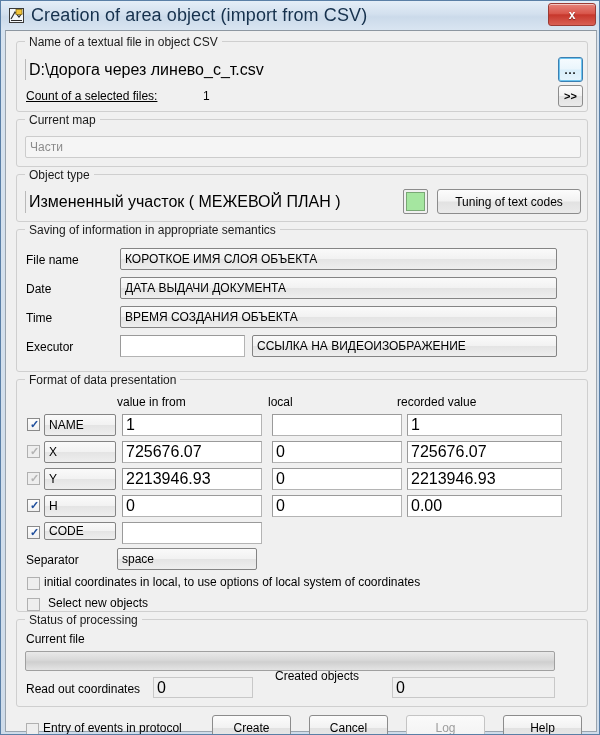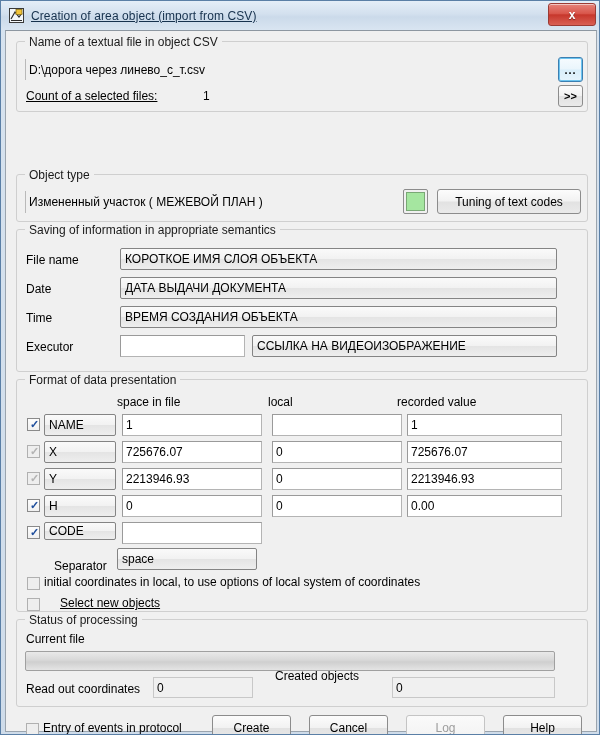--- a/index.html
+++ b/index.html
@@ -37,25 +37,24 @@
     box-sizing: border-box;
     padding-left: 7px;
   }
   .title-icon {
     width: 17px; height: 17px;
     flex: 0 0 auto;
     margin-right: 6px;
     position: relative;
   }
   .title-text {
-    font-size: 12px;
+    font-size: 18px;
     color: #16314d;
     white-space: nowrap;
     letter-spacing: 0.1px;
-    text-decoration: underline;
   }
   .close-btn {
     position: absolute;
     right: 5px; top: 2px;
     width: 46px; height: 21px;
     border: 1px solid #9b3b34;
     border-radius: 3px;
     background: linear-gradient(to bottom, #e6837a 0%, #d9574c 45%, #c7372c 52%, #d96054 100%);
     box-shadow: inset 0 1px 0 rgba(255,255,255,0.55);
     display: flex;
@@ -102,21 +101,21 @@
 
   
   .txtfield {
     position: absolute;
     box-sizing: border-box;
     background: #ffffff;
     border: 1px solid #b4b4b4;
     border-top-color: #9a9a9a;
     border-left-color: #9a9a9a;
     font-family: "Liberation Sans", sans-serif;
-    font-size: 12px;
+    font-size: 16px;
     color: #000;
     display: flex;
     align-items: center;
     padding-left: 3px;
     white-space: nowrap;
     overflow: hidden;
   }
   .txtfield.readonly {
     background: #f0f0f0;
     border: 1px solid #c8c8c8;
@@ -261,20 +260,24 @@
       </div>
 
       <span class="lbl" style="left:9px; top:47px;text-decoration:underline;">Count of a selected files:</span>
       <span class="lbl" style="left:186px; top:47px;">1</span>
 
       <div class="btn" style="left:541px; top:43px; width:25px; height:22px;">
         <span style="font-weight:bold;font-size:11px;">&gt;&gt;</span>
       </div>
     </div>
 
+    <div class="group" style="left:10px; top:88px; width:572px; height:48px;">
+      <span class="legend">Current map</span>
+      <div class="combo disabled" style="left:8px; top:16px; width:556px; height:22px;">Части</div>
+    </div>
 
     <div class="group" style="left:10px; top:198px; width:572px; height:143px;">
       <span class="legend">Saving of information in appropriate semantics</span>
 
       <span class="lbl" style="left:9px; top:23px;">File name</span>
       <div class="combo" style="left:103px; top:18px; width:437px; height:22px;">КОРОТКОЕ ИМЯ СЛОЯ ОБЪЕКТА</div>
 
       <span class="lbl" style="left:9px; top:52px;">Date</span>
       <div class="combo" style="left:103px; top:47px; width:437px; height:22px;">ДАТА ВЫДАЧИ ДОКУМЕНТА</div>
 
@@ -296,21 +299,21 @@
       </div>
 
       <div class="btn" style="left:420px; top:14px; width:144px; height:25px;">
         <span>Tuning of text codes</span>
       </div>
     </div>
 
     <div class="group" style="left:10px; top:348px; width:572px; height:233px;">
       <span class="legend">Format of data presentation</span>
 
-      <span class="lbl" style="left:100px; top:15px;">space in file</span>
+      <span class="lbl" style="left:100px; top:15px;">value in from</span>
       <span class="lbl" style="left:251px; top:15px;">local</span>
       <span class="lbl" style="left:380px; top:15px;">recorded value</span>
 
       <div class="cb" style="left:10px; top:38px;">
         <span class="mark">✓</span>
       </div>
       <div class="combo" style="left:27px; top:34px; width:72px; height:22px;">NAME</div>
       <div class="txtfield" style="left:105px; top:34px; width:140px; height:22px;">1</div>
       <div class="txtfield" style="left:255px; top:34px; width:130px; height:22px;"></div>
       <div class="txtfield" style="left:390px; top:34px; width:155px; height:22px;">1</div>
@@ -338,28 +341,28 @@
       <div class="txtfield" style="left:105px; top:115px; width:140px; height:22px;">0</div>
       <div class="txtfield" style="left:255px; top:115px; width:130px; height:22px;">0</div>
       <div class="txtfield" style="left:390px; top:115px; width:155px; height:22px;">0.00</div>
 
       <div class="cb" style="left:10px; top:146px;">
         <span class="mark">✓</span>
       </div>
       <div class="combo" style="left:27px; top:142px; width:72px; height:18px;">CODE</div>
       <div class="txtfield" style="left:105px; top:142px; width:140px; height:22px;"></div>
 
-      <span class="lbl" style="left:9px; top:179px;margin-left:28px;">Separator</span>
+      <span class="lbl" style="left:9px; top:173px;">Separator</span>
       <div class="combo" style="left:100px; top:168px; width:140px; height:22px;">space</div>
 
       <div class="cb off-dis" style="left:10px; top:197px;"></div>
       <span class="lbl" style="left:27px; top:195px;">initial coordinates in local, to use options of local system of coordinates</span>
 
       <div class="cb off-dis" style="left:10px; top:218px;"></div>
-      <span class="lbl" style="left:43px; top:216px;text-decoration:underline;">Select new objects</span>
+      <span class="lbl" style="left:31px; top:216px;">Select new objects</span>
     </div>
 
     <div class="group" style="left:10px; top:588px; width:572px; height:88px;">
       <span class="legend">Status of processing</span>
 
       <span class="lbl" style="left:9px; top:12px;">Current file</span>
 
       <div class="progress" style="left:8px; top:31px; width:530px; height:20px;"></div>
 
       <span class="lbl" style="left:9px; top:62px;">Read out coordinates</span>

